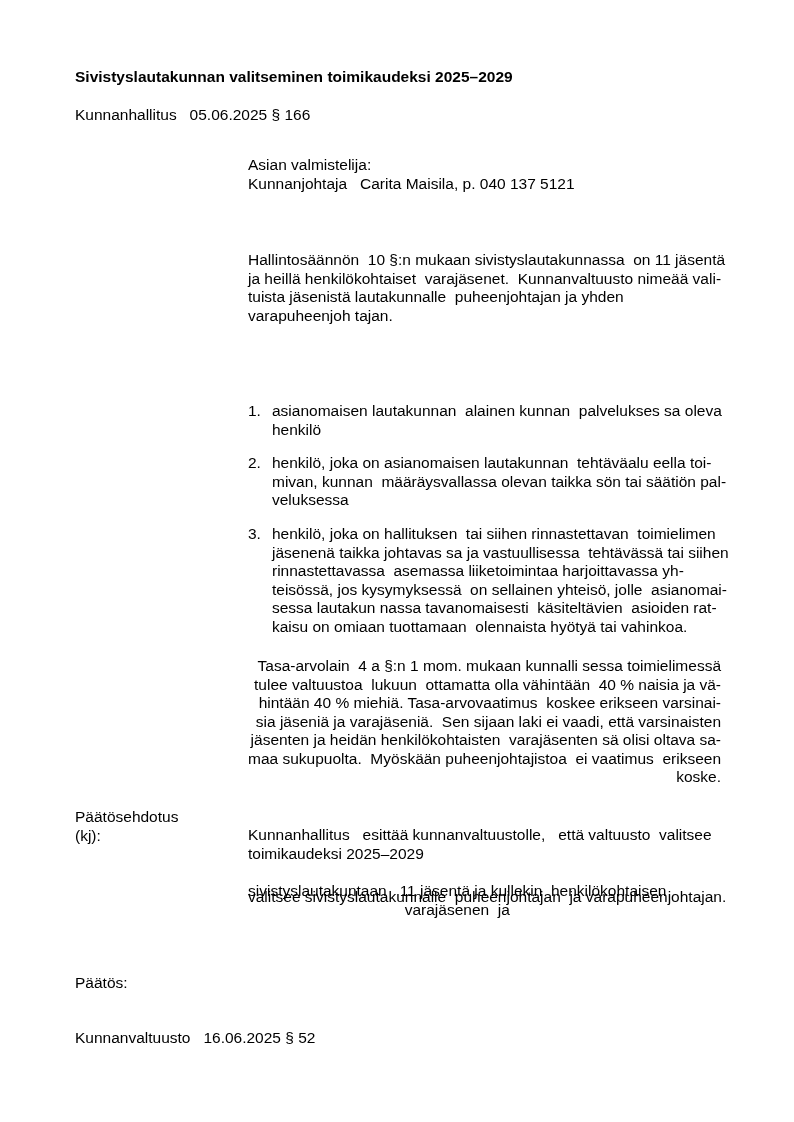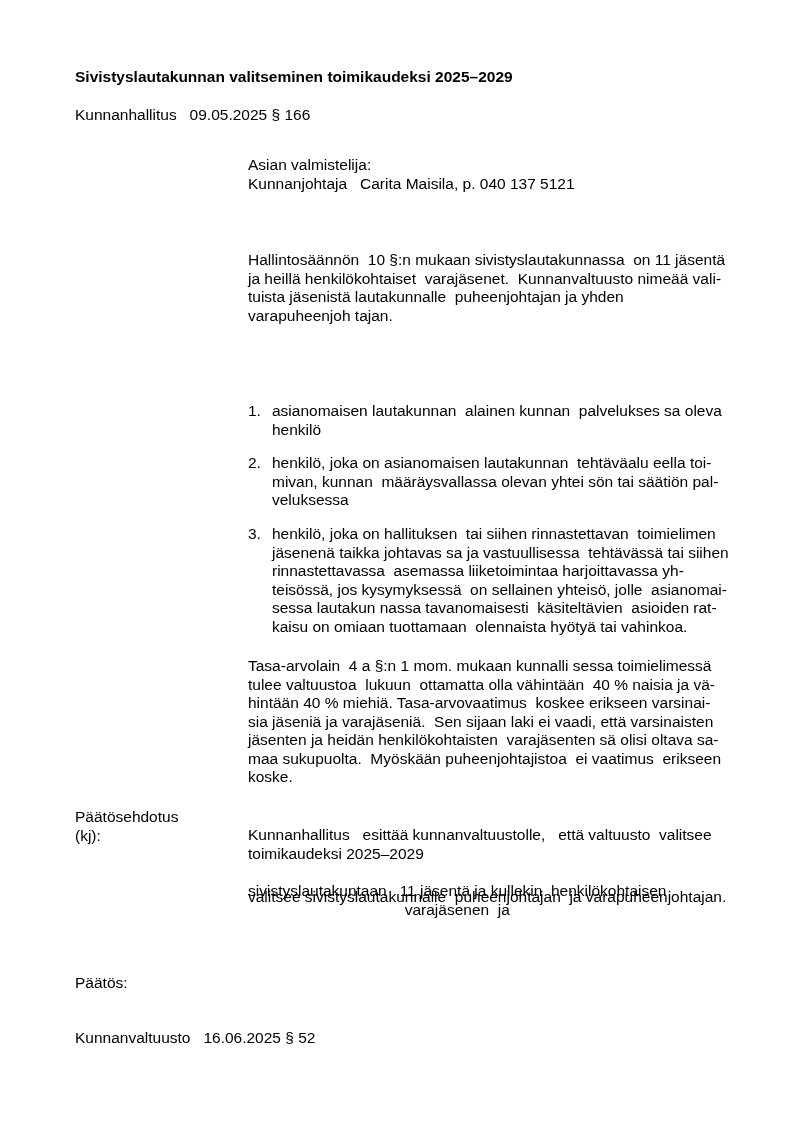--- a/index.html
+++ b/index.html
@@ -39,21 +39,21 @@
   }
   .list-text { white-space: pre; }
 </style>
 </head>
 <body>
 
 <div class="page">
 
   <div class="abs title" style="top: 68px; left: 75px;">Sivistyslautakunnan valitseminen toimikaudeksi 2025–2029</div>
 
-  <div class="abs pre" style="top: 106px; left: 75px;">Kunnanhallitus   09.05.2025 § 166</div>
+  <div class="abs pre" style="top: 106px; left: 75px;">Kunnanhallitus   05.06.2025 § 166</div>
 
   <div class="abs body-col" style="top: 156px;">
     <div class="pre">Asian valmistelija:</div>
     <div class="pre">Kunnanjohtaja   Carita Maisila, p. 040 137 5121</div>
   </div>
 
   <div class="abs body-col pre" style="top: 251px;">Hallintosäännön  10 §:n mukaan sivistyslautakunnassa  on 11 jäsentä
 ja heillä henkilökohtaiset  varajäsenet.  Kunnanvaltuusto nimeää vali-
 tuista jäsenistä lautakunnalle  puheenjohtajan ja yhden
 varapuheenjoh tajan.</div>
@@ -61,35 +61,35 @@
 
   <div class="abs body-col list-item" style="top: 402px;">
     <span class="list-num">1.</span>
     <span class="list-text">asianomaisen lautakunnan  alainen kunnan  palvelukses sa oleva
 henkilö</span>
   </div>
 
   <div class="abs body-col list-item" style="top: 454px;">
     <span class="list-num">2.</span>
     <span class="list-text">henkilö, joka on asianomaisen lautakunnan  tehtäväalu eella toi-
-mivan, kunnan  määräysvallassa olevan yhtei sön tai säätiön pal-
+mivan, kunnan  määräysvallassa olevan taikka sön tai säätiön pal-
 veluksessa</span>
   </div>
 
   <div class="abs body-col list-item" style="top: 525px;">
     <span class="list-num">3.</span>
     <span class="list-text">henkilö, joka on hallituksen  tai siihen rinnastettavan  toimielimen
 jäsenenä taikka johtavas sa ja vastuullisessa  tehtävässä tai siihen
 rinnastettavassa  asemassa liiketoimintaa harjoittavassa yh-
 teisössä, jos kysymyksessä  on sellainen yhteisö, jolle  asianomai-
 sessa lautakun nassa tavanomaisesti  käsiteltävien  asioiden rat-
 kaisu on omiaan tuottamaan  olennaista hyötyä tai vahinkoa.</span>
   </div>
 
-  <div class="abs body-col pre" style="top: 657px;">Tasa-arvolain  4 a §:n 1 mom. mukaan kunnalli sessa toimielimessä
+  <div class="abs body-col pre" style="top: 657px; text-align: right;">Tasa-arvolain  4 a §:n 1 mom. mukaan kunnalli sessa toimielimessä
 tulee valtuustoa  lukuun  ottamatta olla vähintään  40 % naisia ja vä-
 hintään 40 % miehiä. Tasa-arvovaatimus  koskee erikseen varsinai-
 sia jäseniä ja varajäseniä.  Sen sijaan laki ei vaadi, että varsinaisten
 jäsenten ja heidän henkilökohtaisten  varajäsenten sä olisi oltava sa-
 maa sukupuolta.  Myöskään puheenjohtajistoa  ei vaatimus  erikseen
 koske.</div>
 
   <div class="abs label-col" style="top: 808px;">Päätösehdotus
 (kj):</div>
 

